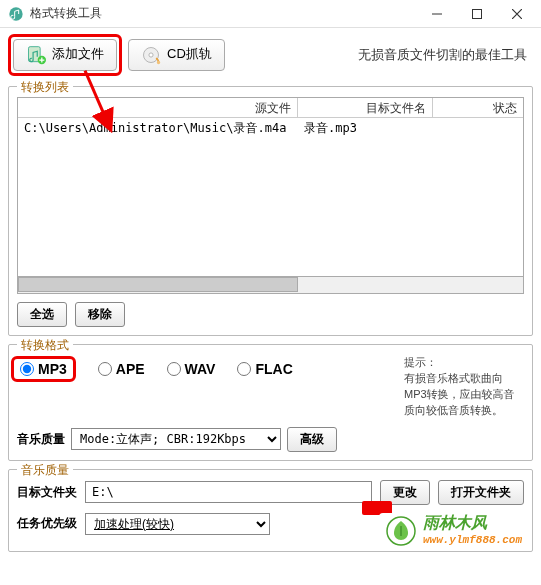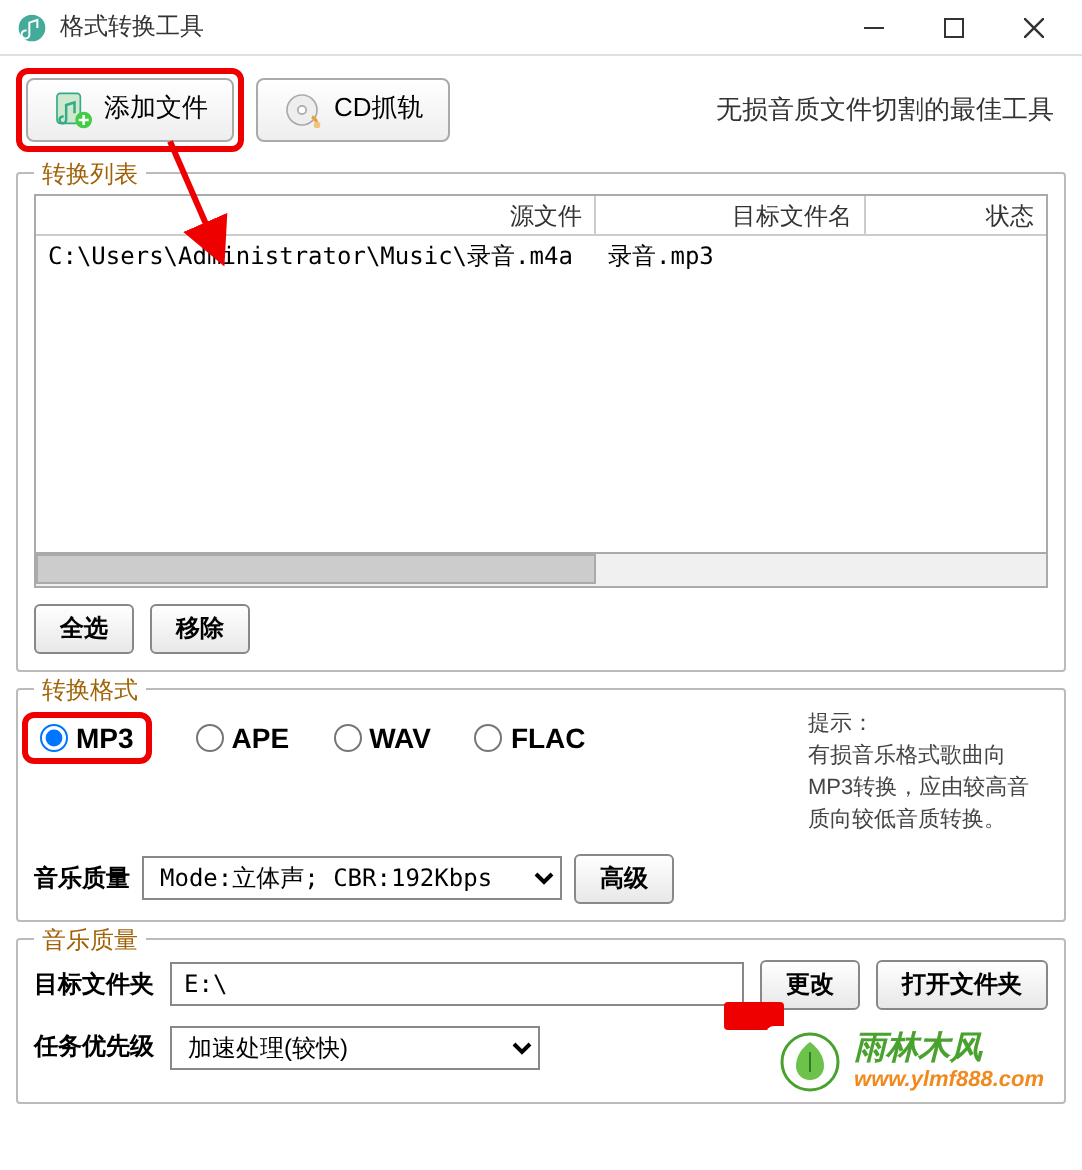--- a/index.html
+++ b/index.html
@@ -51,25 +51,25 @@
     .highlight-red-tight { border: 3px solid #e00; border-radius: 6px; padding: 2px 6px; margin-left:-6px;}
     .hint-col { margin-left: auto; width: 120px; font-size: 11px; color: #444; line-height: 1.45; }
     
     .quality-row { display: flex; align-items: center; gap: 6px; margin-top: 8px; }
     .sel { border: 1px solid #888; padding: 2px 4px; font-family: SimSun, monospace; font-size: 12px; background: #fff; height: 22px; width: 210px; }
     
     .settings-row { display: flex; align-items: center; gap: 8px; margin-bottom: 8px; }
     .label { font-size: 12px; font-weight: bold; }
     .txtinput { border: 1px solid #888; padding: 3px 6px; background: #fff; height: 22px; font-family: SimSun, monospace; font-size: 12px; }
     .settings-row .txtinput { flex: 1; }
-    .settings-row .sel2 { width: 185px; border: 1px solid #888; padding: 2px 4px; font-size: 12px; height: 22px; background: #fff;}
+    .settings-row .sel2 { width: 185px; border: 1px solid #888; padding: 2px 4px; font-size: 12px; height: 22px; background: #fff; text-decoration: underline;}
     .lastline { position:relative; }
     
     
-    .watermark { position: absolute; right: 4px; bottom: 2px; display: flex; align-items: center; gap: 6px; background: #fff; padding: 2px 6px; border-radius: 4px;}
+    .watermark { position: absolute; right: 4px; bottom: 2px; display: flex; align-items: center; gap: 6px; background: #fff; padding: 2px 6px; border-radius: 4px; font-family: Liberation Mono, monospace;}
     .wm-logo { width: 32px; height: 32px; }
     .wm-text { display: flex; flex-direction: column; line-height: 1.1;}
     .wm-cn { font-size: 16px; font-weight: bold; font-style: italic; color: #4aa22e; }
     .wm-url { font-size: 11px; font-weight: bold; font-style: italic; color: #f08a1e; }
     .redblob { position:absolute; bottom: 36px; right: 140px; width: 30px; height: 14px; background:#e00; border-radius: 2px;}
   </style>
 </head>
 <body>
 
 <div class="titlebar">

